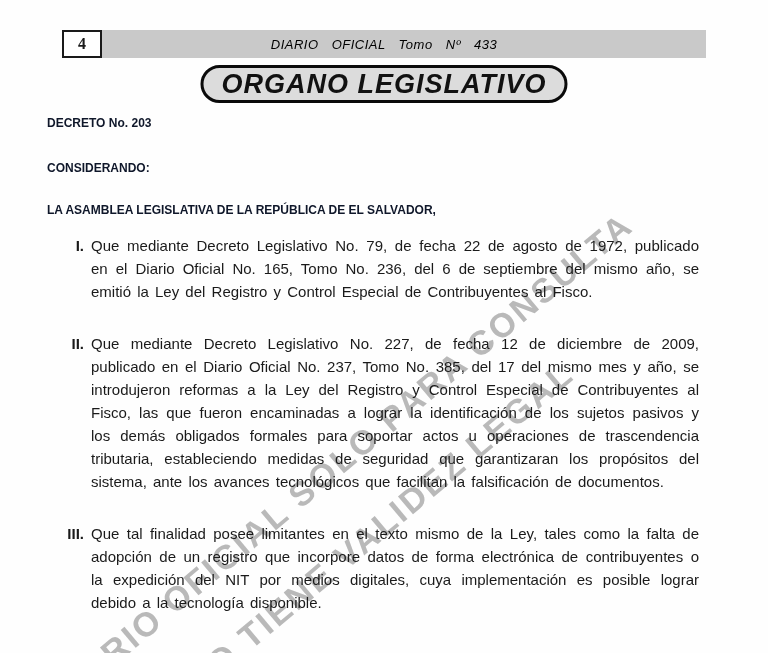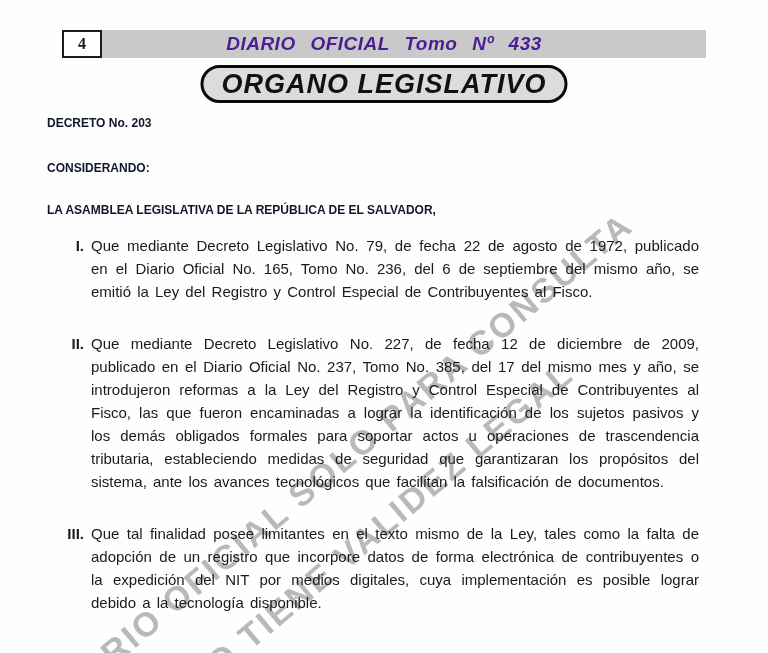--- a/index.html
+++ b/index.html
@@ -41,23 +41,23 @@
     box-sizing:border-box;
     background:#ffffff;
     border:2px solid #1a1a1a;
     display:flex;align-items:center;justify-content:center;
     font-family:"Liberation Serif", serif;
     font-weight:bold;font-size:16px;
   }
   .bar-title{
     position:absolute;left:0;top:0;right:0;bottom:0;
     display:flex;align-items:center;justify-content:center;
-    font-weight:bold;font-style:italic;
-    font-size:19px;letter-spacing:0.5px;word-spacing:9px;
-    color:#4c1d95;
+    font-weight:normal;font-style:italic;
+    font-size:13px;letter-spacing:0.5px;word-spacing:9px;
+    color:#000000;
   }
   .oval{
     position:absolute;left:50%;top:65px;
     transform:translateX(-50%);
     height:38px;
     box-sizing:border-box;
     background:#dcdcdc;
     border:3px solid #0a0a0a;
     border-radius:22px;
     padding:0 18px;

